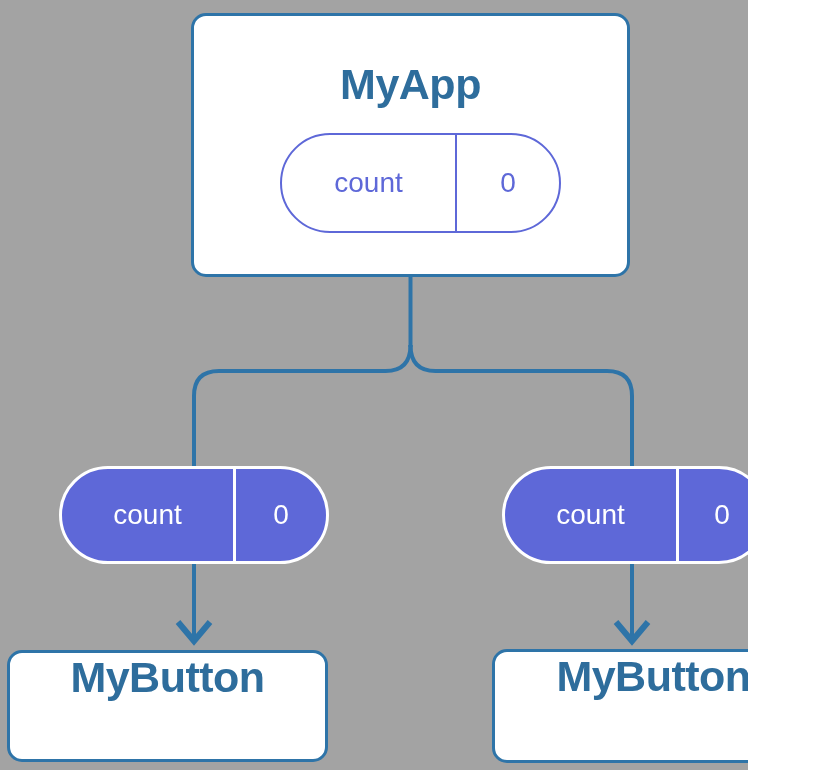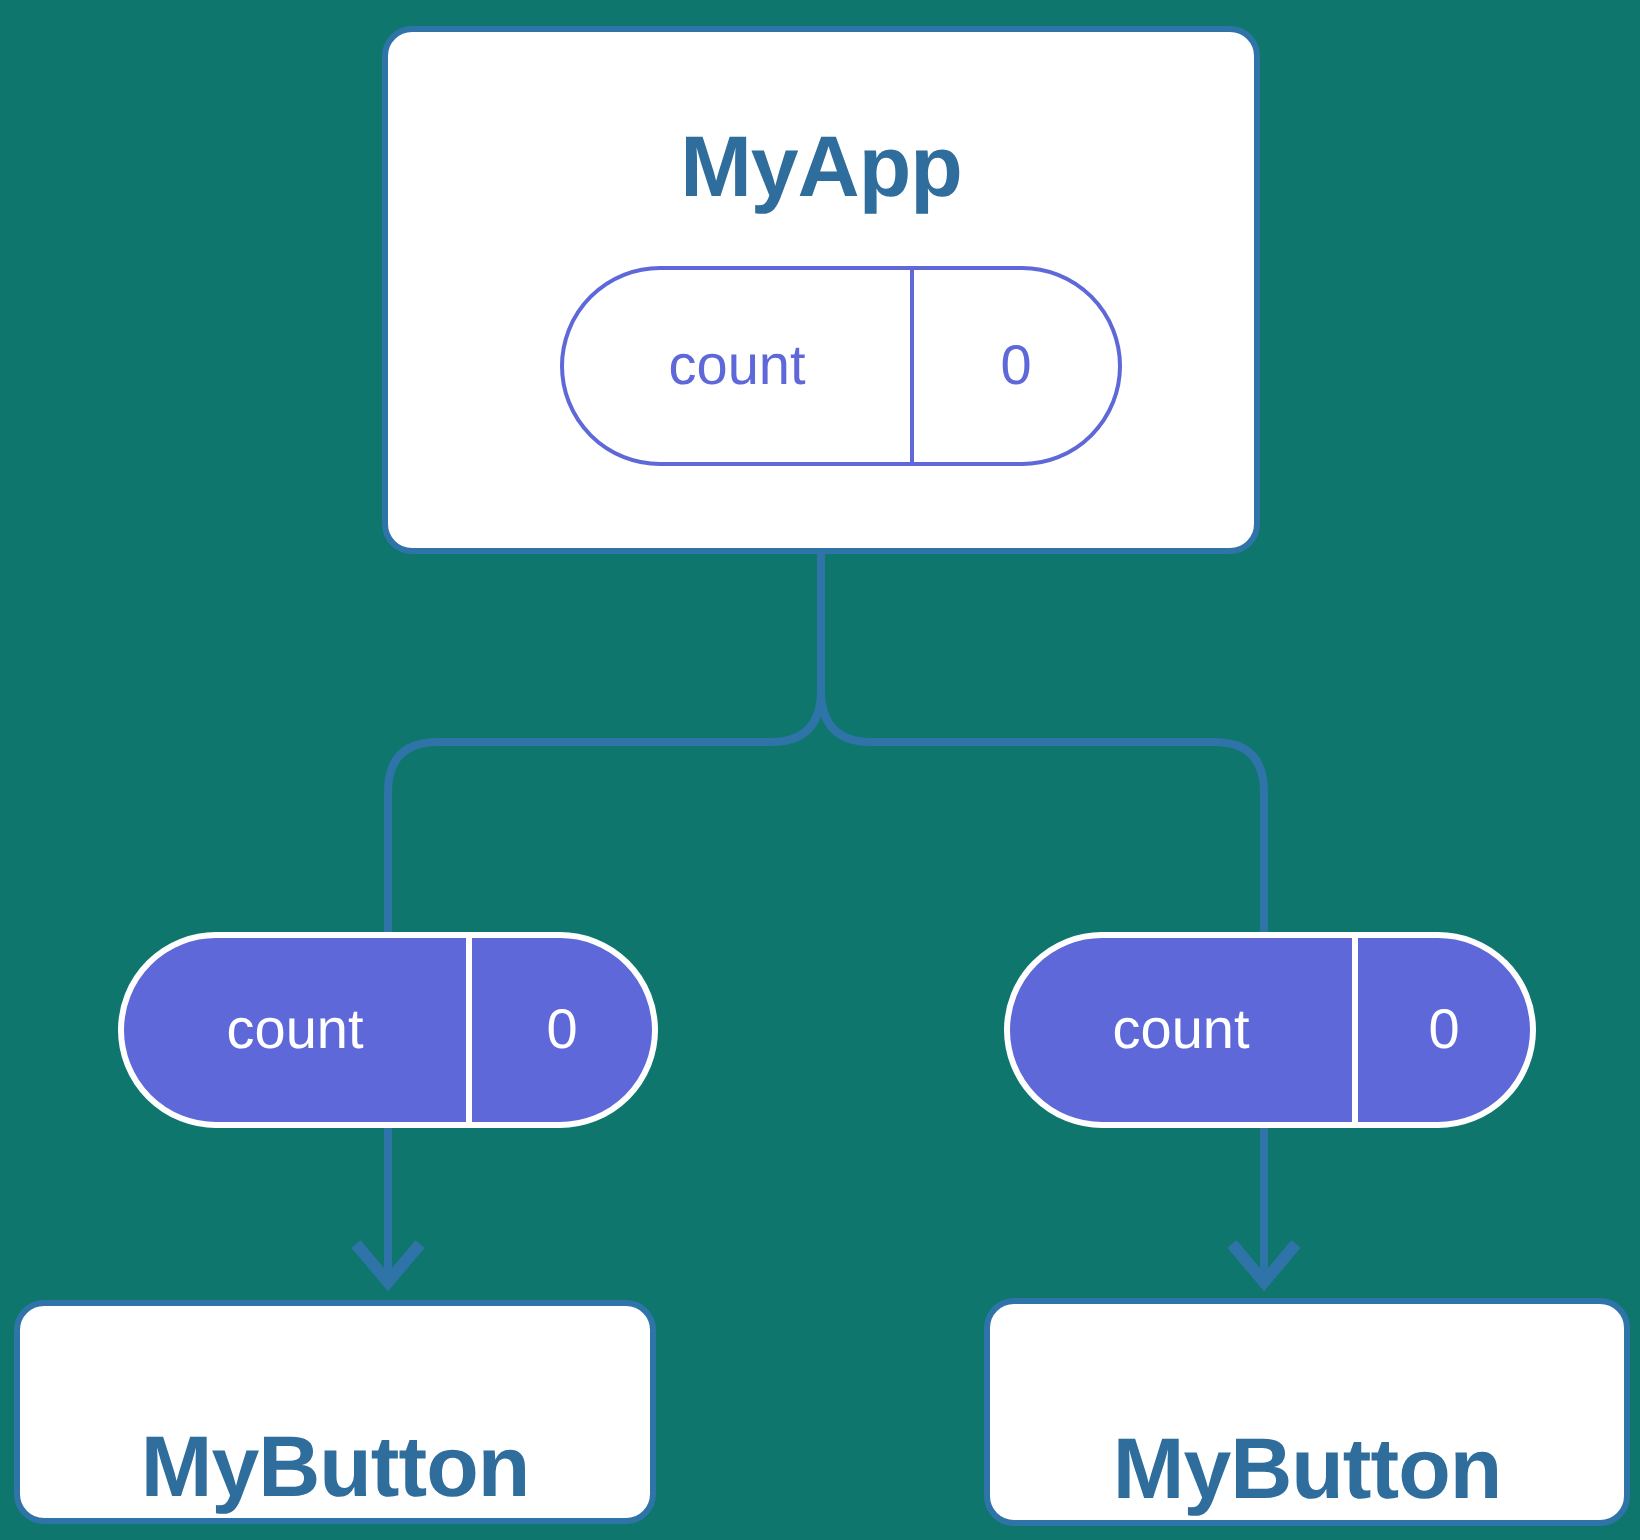--- a/index.html
+++ b/index.html
@@ -1,19 +1,19 @@
 <!DOCTYPE html>
 <html><head>
 <meta charset="utf-8">
 <style>
   html,body{margin:0;padding:0;background:#ffffff;}
   .canvas{
     position:relative;
-    width:820px;height:770px;
-    background:#0f766e;
+    width:748px;height:770px;
+    background:#a3a3a3;
     font-family:"Liberation Sans", sans-serif;
     overflow:hidden;
   }
   .connectors{
     position:absolute;left:0;top:0;z-index:1;
   }
   .card{
     position:absolute;z-index:2;
     box-sizing:border-box;
     background:#ffffff;
@@ -25,21 +25,21 @@
     color:#2E6D9C;
     font-size:43px;
     font-weight:700;
     letter-spacing:-0.5px;
     text-align:center;
     white-space:nowrap;
   }
   .root-card .card-title{
     position:absolute;left:0;right:0;top:44px;
   }
-  .child-card{display:flex;align-items:flex-end;justify-content:center;}
+  .child-card{display:flex;align-items:flex-start;justify-content:center;}
   .child-card-left{left:7px;top:650px;width:321px;height:112px;}
   .child-card-right{left:492px;top:649px;width:323px;height:114px;}
   .pill{
     position:absolute;z-index:2;
     box-sizing:border-box;
     display:flex;
     align-items:stretch;
   }
   .pill-outline{
     left:86px;top:117px;width:281px;height:100px;

